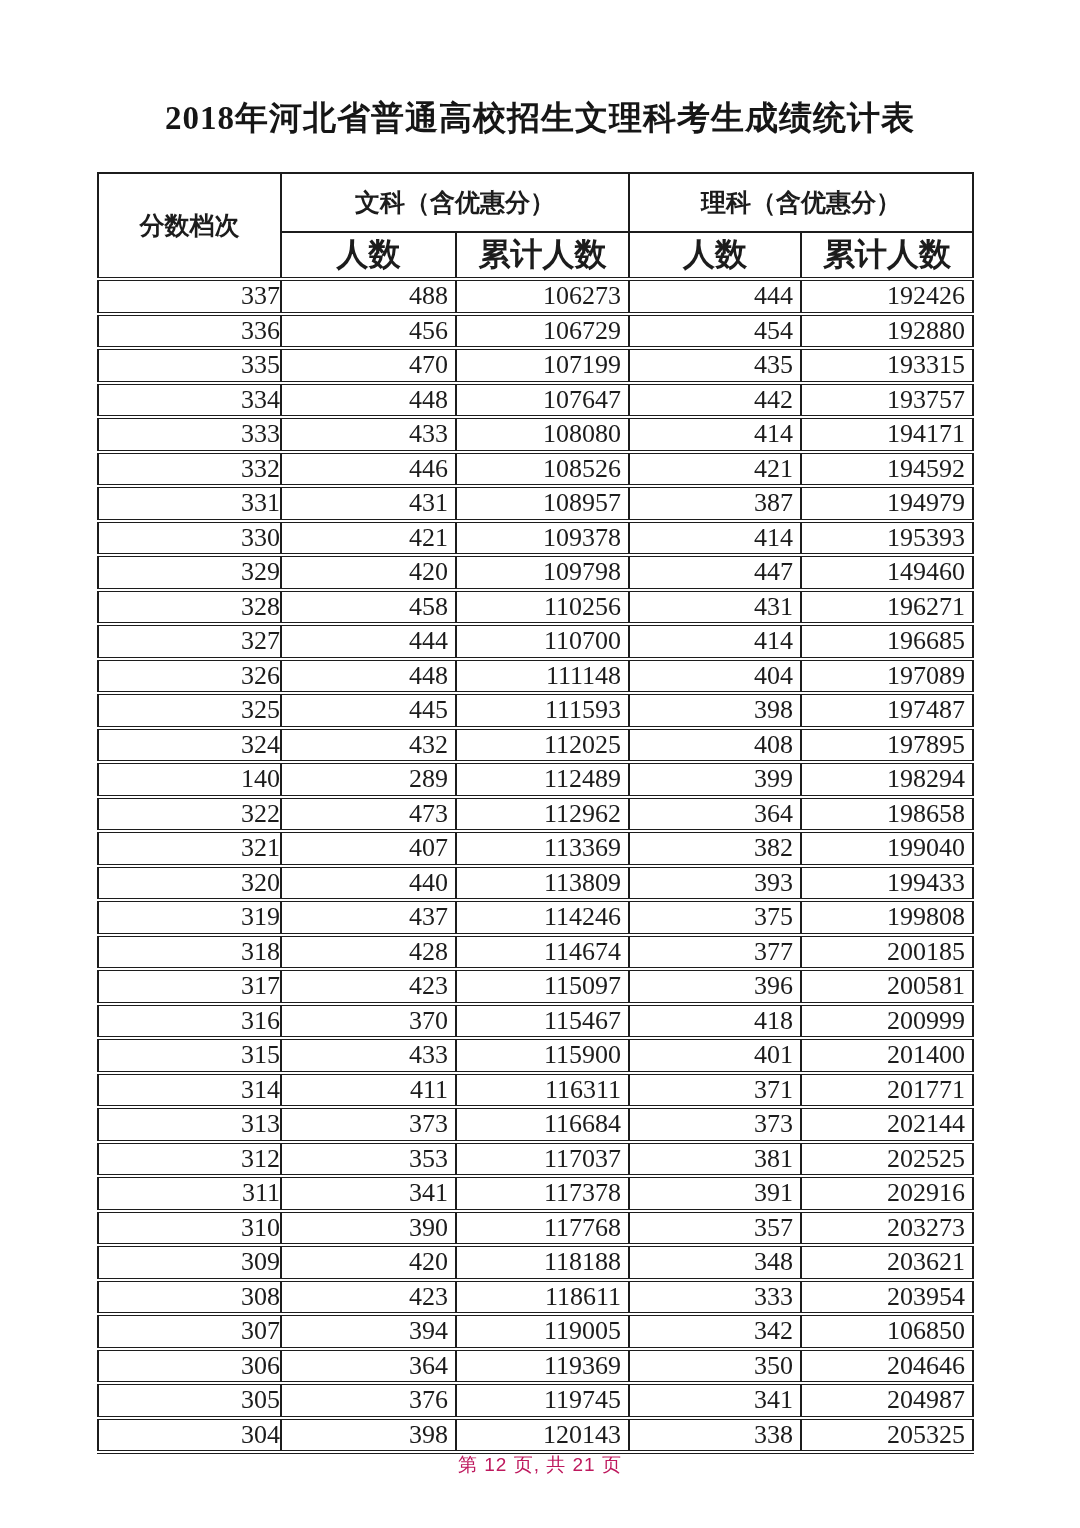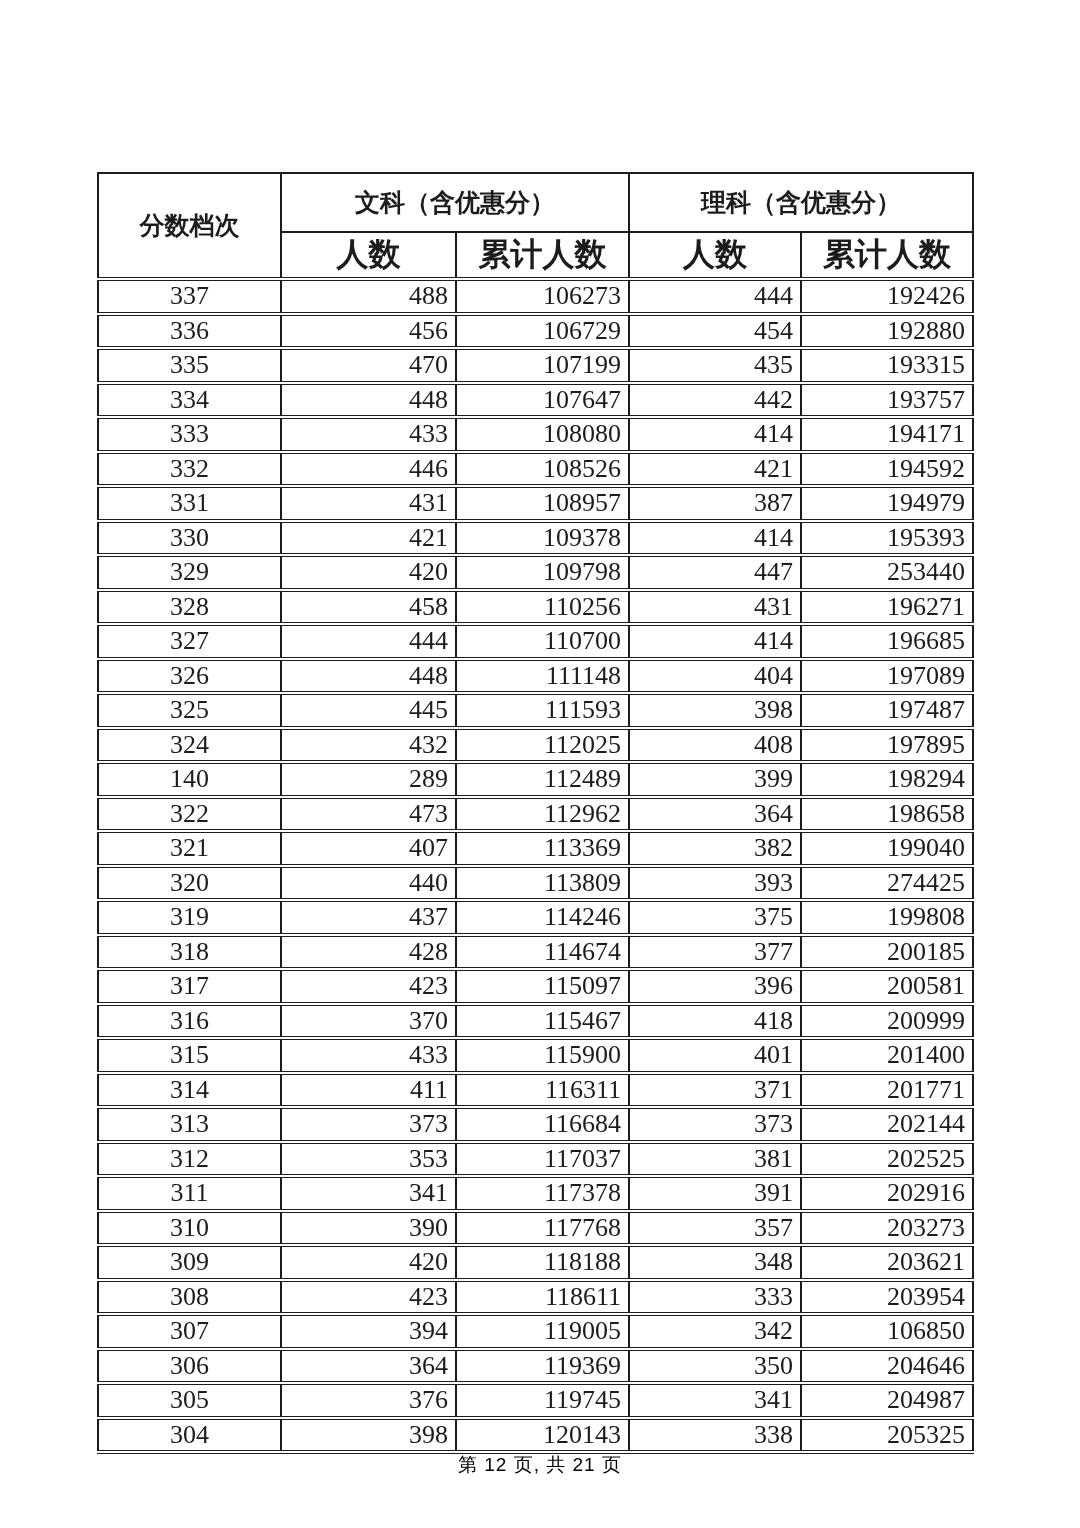--- a/index.html
+++ b/index.html
@@ -70,43 +70,44 @@
   }
   .score-table tbody tr {
     border-top: 4px double #1c1c1c;
   }
   .score-table tbody td {
     height: 30.5px;
     line-height: 30.5px;
     font-size: 26px;
   }
   .score-table td.c-level {
-    text-align: center;
+    text-align: right;
   }
   .score-table td.c-num {
     text-align: right;
     padding-right: 7px;
   }
   .footer {
     position: absolute;
     top: 1452px;
     left: 0;
     width: 100%;
     text-align: center;
     font-size: 19px;
     letter-spacing: 1px;
-    color: #000000;
+    color: #be185d;
     font-family: "Liberation Sans", "DejaVu Sans", sans-serif;
   }
 </style>
 </head>
 <body>
 
 <div class="page">
 
+  <h1 class="title">2018年河北省普通高校招生文理科考生成绩统计表</h1>
 
   <table class="score-table">
     <colgroup>
       <col style="width:183px">
       <col style="width:175px">
       <col style="width:173px">
       <col style="width:172px">
       <col style="width:172px">
     </colgroup>
     <thead>
@@ -177,21 +178,21 @@
           <td class="c-num">421</td>
           <td class="c-num">109378</td>
           <td class="c-num">414</td>
           <td class="c-num">195393</td>
         </tr>
         <tr>
           <td class="c-level">329</td>
           <td class="c-num">420</td>
           <td class="c-num">109798</td>
           <td class="c-num">447</td>
-          <td class="c-num">253440</td>
+          <td class="c-num">149460</td>
         </tr>
         <tr>
           <td class="c-level">328</td>
           <td class="c-num">458</td>
           <td class="c-num">110256</td>
           <td class="c-num">431</td>
           <td class="c-num">196271</td>
         </tr>
         <tr>
           <td class="c-level">327</td>
@@ -240,21 +241,21 @@
           <td class="c-num">407</td>
           <td class="c-num">113369</td>
           <td class="c-num">382</td>
           <td class="c-num">199040</td>
         </tr>
         <tr>
           <td class="c-level">320</td>
           <td class="c-num">440</td>
           <td class="c-num">113809</td>
           <td class="c-num">393</td>
-          <td class="c-num">274425</td>
+          <td class="c-num">199433</td>
         </tr>
         <tr>
           <td class="c-level">319</td>
           <td class="c-num">437</td>
           <td class="c-num">114246</td>
           <td class="c-num">375</td>
           <td class="c-num">199808</td>
         </tr>
         <tr>
           <td class="c-level">318</td>

